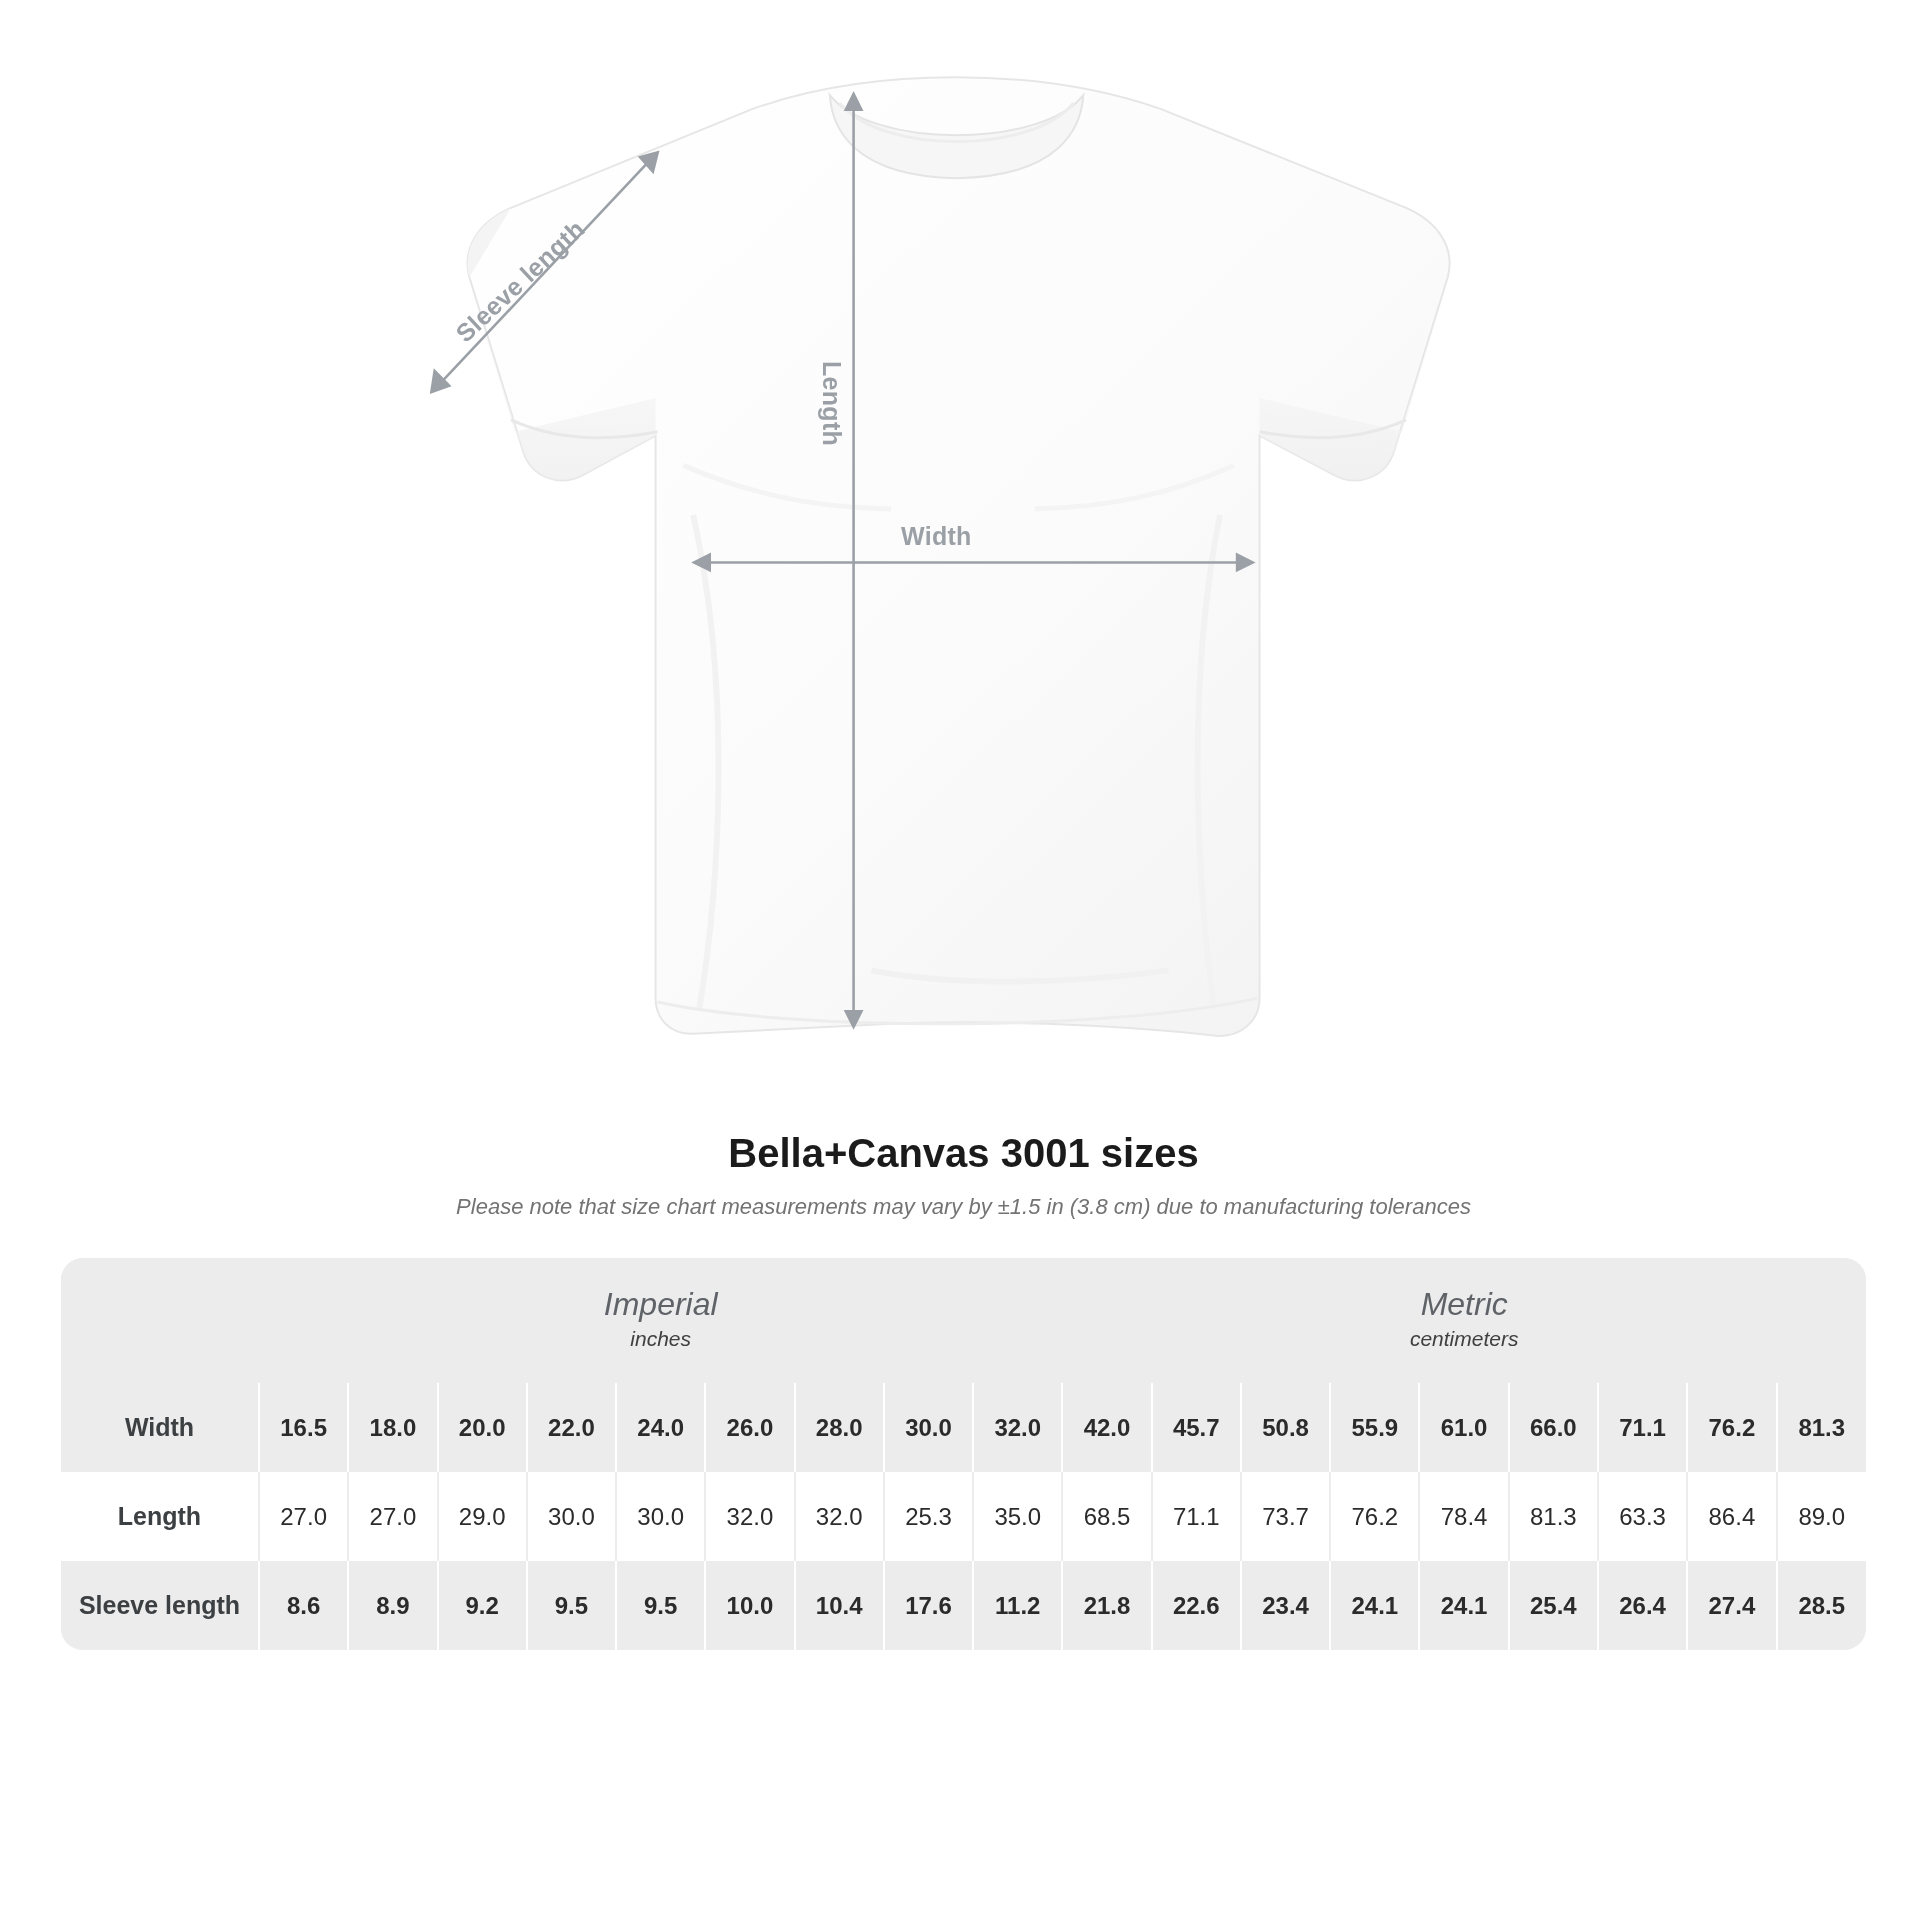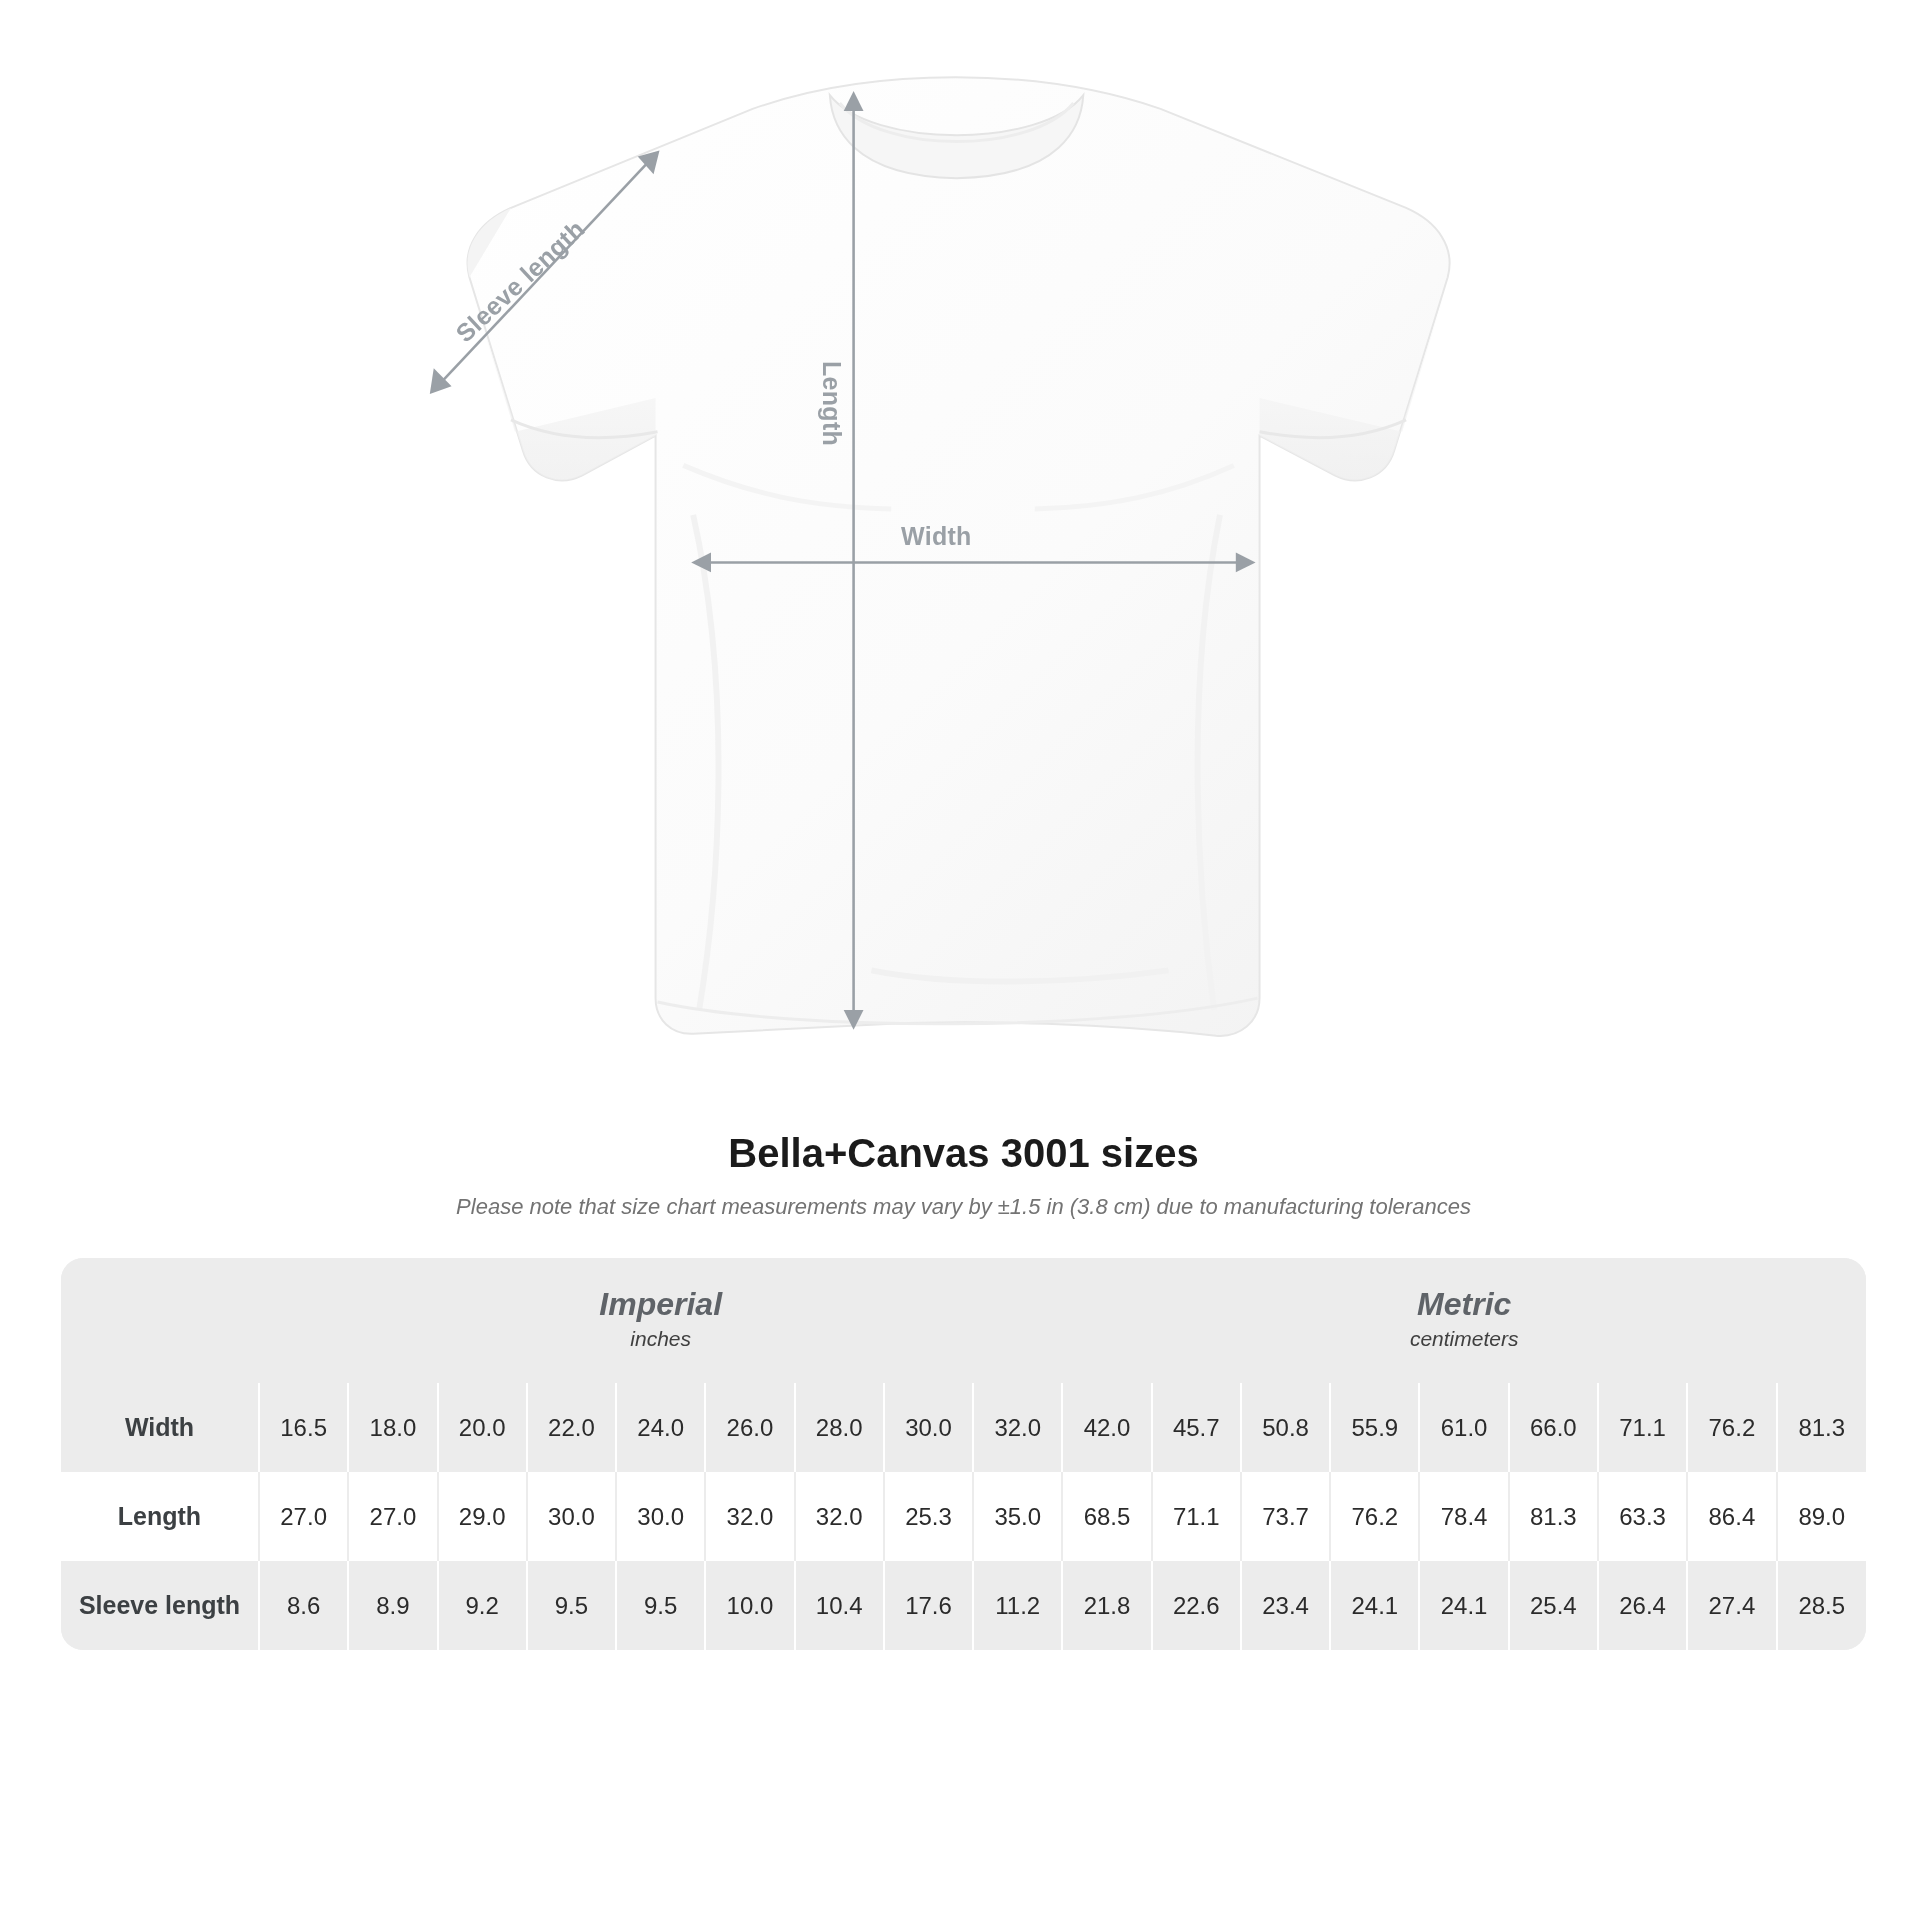--- a/index.html
+++ b/index.html
@@ -84,21 +84,21 @@
     vertical-align: middle;
   }
 
   .unit-head td {
     background: #ececec;
     padding: 26px 0 30px 0;
     border: none;
   }
   .unit-title {
     font-size: 32px;
-    font-weight: bold;
+    font-weight: normal;
     font-style: italic;
     color: #5f6368;
     line-height: 1.25;
   }
   .unit-sub {
     font-size: 21px;
     font-style: italic;
     color: #404040;
     line-height: 1.4;
   }
@@ -113,21 +113,21 @@
   }
   .size-row td:last-child { border-right: none; }
 
   .data-row td {
     font-size: 24px;
     padding: 30px 0;
     color: #2b2b2b;
     border-right: 2px solid #ffffff;
   }
   .data-row td:last-child { border-right: none; }
-  .data-row.alt td { background: #ececec; border-right-color: #ffffff; }
+  .data-row.alt td { background: #ececec; border-right-color: #ffffff; font-weight: bold; }
   .data-row.plain td { background: #ffffff; border-right-color: #ececec; }
   .row-head {
     font-weight: bold !important;
     color: #3c4043 !important;
     font-size: 25px !important;
   }
   .col-first { width: 198px; }
 </style>
 </head>
 <body>

